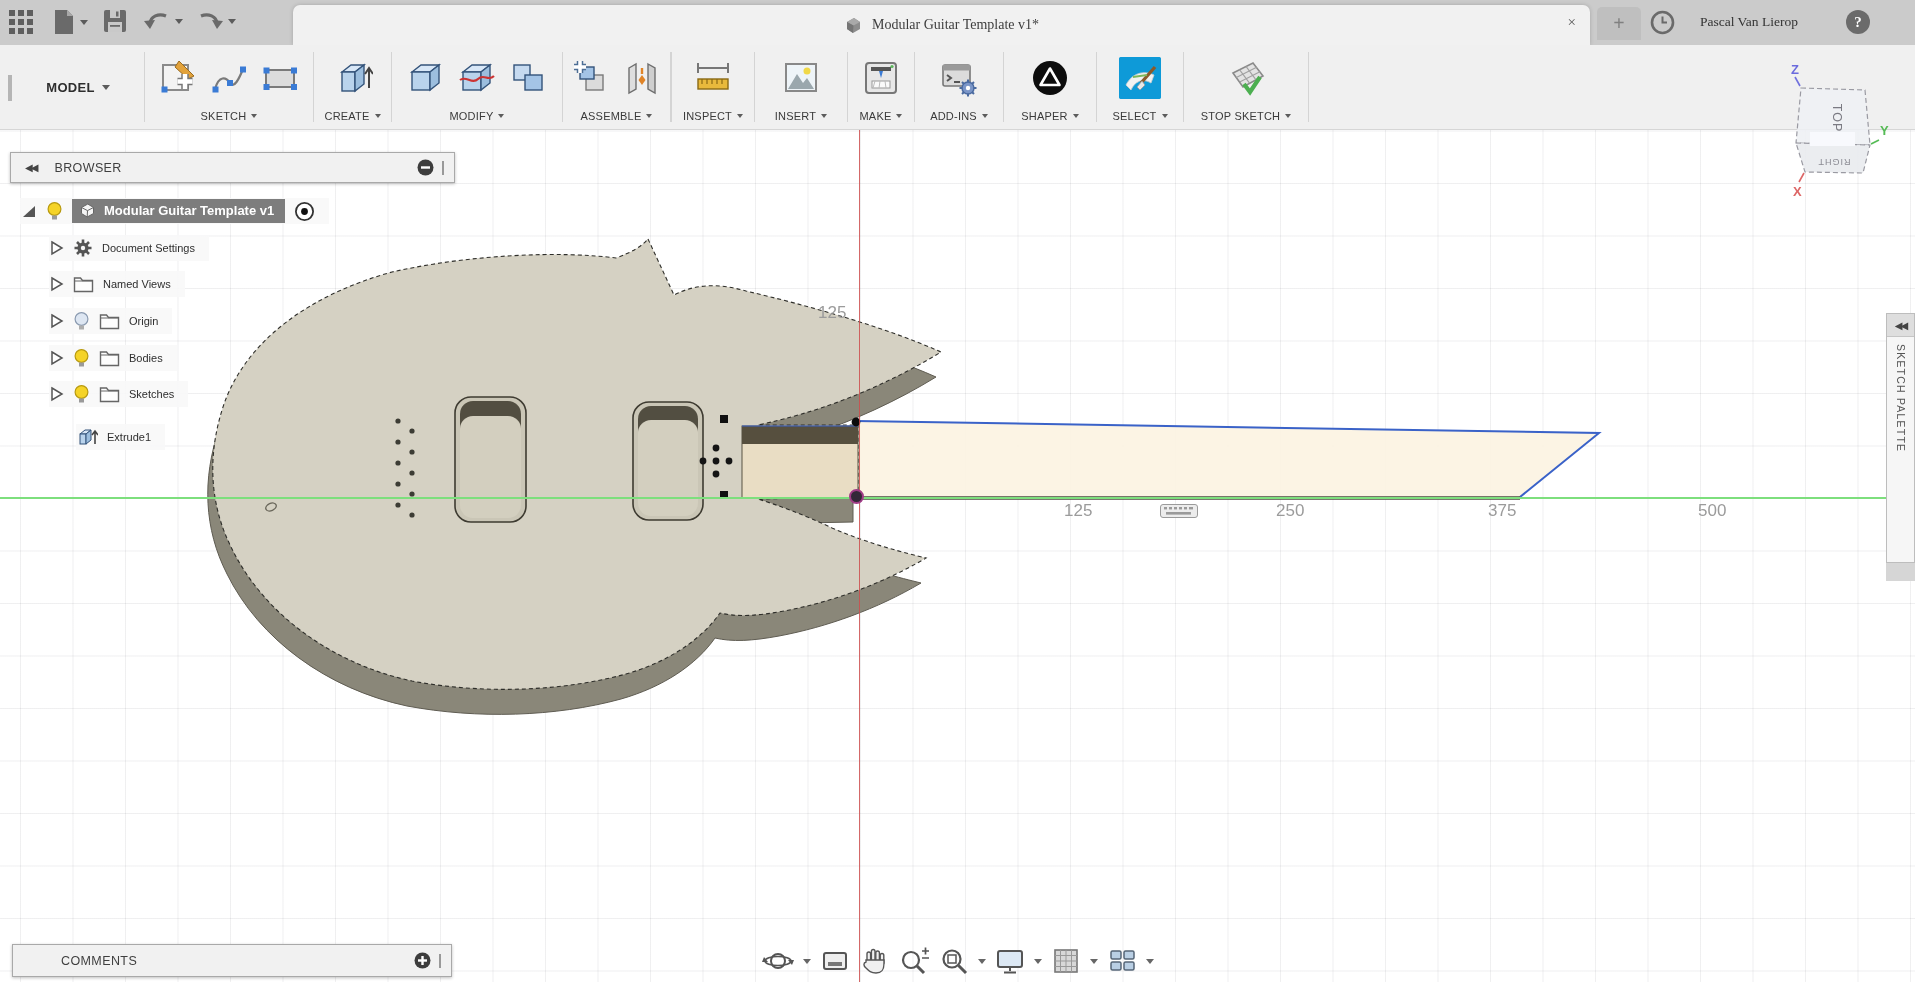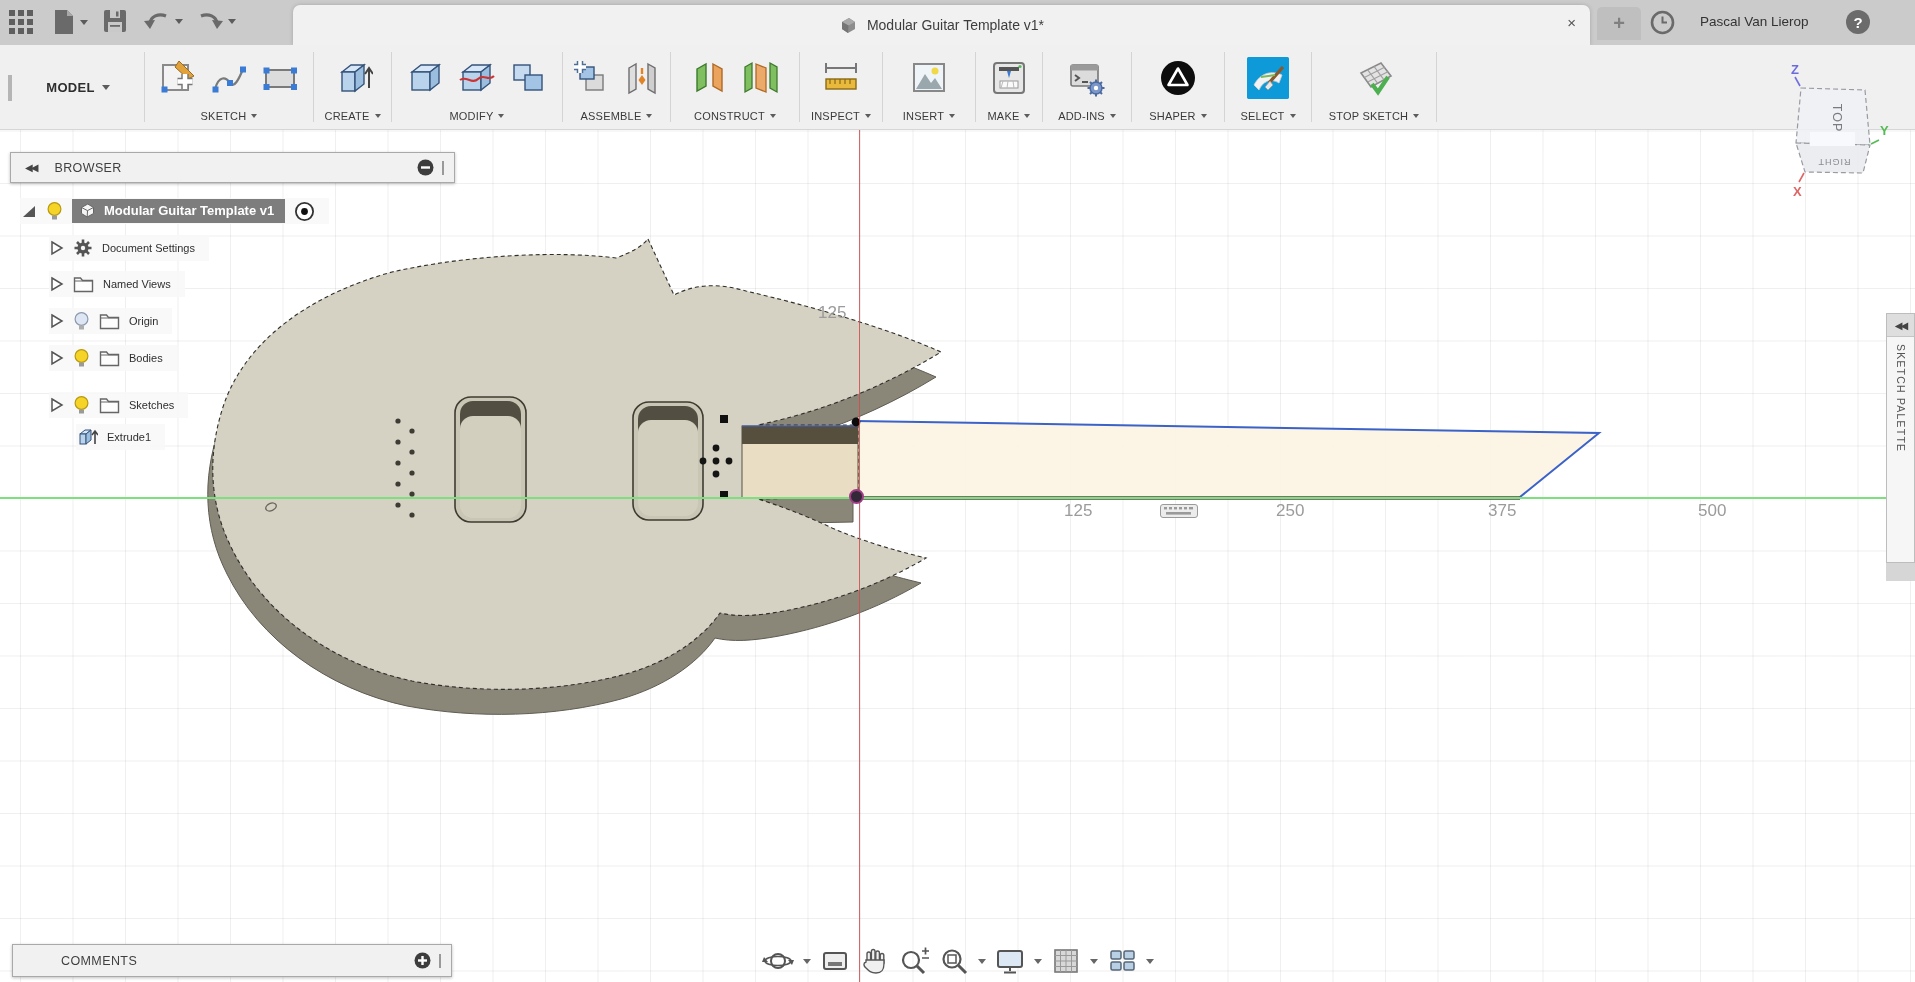--- a/index.html
+++ b/index.html
@@ -1,21 +1,21 @@
 <!DOCTYPE html>
 <html><head>
 <meta charset="utf-8">
 <style>
   * { box-sizing: border-box; margin: 0; padding: 0; }
   html,body { width:1915px; height:982px; overflow:hidden;
     font-family:"Liberation Sans", sans-serif; background:#fff; }
   #stage { position:relative; width:1915px; height:982px; }
 
   
-  #titlebar { position:absolute; left:0; top:0; width:1915px; height:45px; background:#cbcbcb; }
+  #titlebar { position:absolute; left:0; top:0; width:1915px; height:45px; background:#cbcbcb;font-family:Liberation Serif, serif; }
   .tb-icon { position:absolute; top:9px; display:flex; align-items:center; gap:4px; }
   .caret { width:0; height:0; border-left:4px solid transparent; border-right:4px solid transparent;
            border-top:5px solid #5c5c5c; display:inline-block; }
   #active-tab { position:absolute; left:293px; top:5px; width:1297px; height:40px;
     background:#f1f1f1; border-radius:7px 7px 0 0; box-shadow:0 0 4px rgba(0,0,0,.18);
     display:flex; align-items:center; justify-content:center; gap:9px; }
   #active-tab .tab-title { font-size:14px; color:#3d3d3d; }
   #tab-close { position:absolute; right:14px; top:9px; font-size:15px; color:#555; cursor:default; }
   #new-tab { position:absolute; left:1597px; top:7px; width:44px; height:33px; background:#bfbfbf;
     border-radius:5px 5px 0 0; display:flex; align-items:center; justify-content:center;
@@ -255,37 +255,20 @@
           <polygon points="20,17 23.5,22 20,27 16.5,22" fill="#e08427"></polygon>
         </svg>
       </div>
       <div class="tb-label">
         <span>ASSEMBLE</span>
           <span class="caret"></span>
       </div>
     </div>
     <div class="tb-divider"></div>
 
-    <div class="tb-group" style="width:128px">
-      <div class="tb-icons">
-        <svg width="40" height="40" viewBox="0 0 40 40">
-          <polygon points="7,11 16,6 16,28 7,33" fill="#7fbf5f" stroke="#3e7a2e" stroke-width="1.4"></polygon>
-          <polygon points="23,6 32,11 32,33 23,28" fill="#eaa45e" stroke="#b06a23" stroke-width="1.4"></polygon>
-        </svg>
-        <svg width="40" height="40" viewBox="0 0 40 40">
-          <polygon points="4,9 11,5 11,30 4,34" fill="#7fbf5f" stroke="#3e7a2e" stroke-width="1.3"></polygon>
-          <polygon points="29,5 36,9 36,34 29,30" fill="#7fbf5f" stroke="#3e7a2e" stroke-width="1.3"></polygon>
-          <polygon points="15,6 25,10 25,34 15,30" fill="#eaa45e" stroke="#b06a23" stroke-width="1.3" fill-opacity="0.92"></polygon>
-        </svg>
-      </div>
-      <div class="tb-label">
-        <span>CONSTRUCT</span>
-          <span class="caret"></span>
-      </div>
-    </div>
     <div class="tb-divider"></div>
 
     <div class="tb-group" style="width:82px">
       <div class="tb-icons">
         <svg width="40" height="40" viewBox="0 0 40 40">
           <path d="M5 10 H35 M5 5 v10 M35 5 v10" stroke="#777" stroke-width="2"></path>
           <rect x="5" y="21" width="30" height="10" fill="#e8b93c" stroke="#8a6a14" stroke-width="1.4"></rect>
           <path d="M9 21 v5 M14 21 v5 M19 21 v5 M24 21 v5 M29 21 v5" stroke="#8a6a14" stroke-width="1.2"></path>
         </svg>
       </div>
@@ -557,21 +540,21 @@
         <circle cx="8.5" cy="8" r="6.4" fill="#f5d327" stroke="#b89a10" stroke-width="1.2"></circle>
           <rect x="6" y="14.5" width="5" height="4" fill="#9a9a9a"></rect>
         </svg>
       <svg width="21" height="18" viewBox="0 0 21 18">
         <path d="M1.5 3 h6 l2 2.5 h10 v11 h-18 z" fill="#fdfdfd" stroke="#666" stroke-width="1.4"></path>
         <path d="M1.5 6 h18" stroke="#666" stroke-width="1"></path>
         </svg>
       <span class="tree-label">Bodies</span>
     </div>
 
-    <div class="tree-row" style="left:49px; top:262px">
+    <div class="tree-row" style="left:49px; top:251px">
       <svg width="15" height="16" viewBox="0 0 15 16">
           <polygon points="3,2 13,8 3,14" fill="#fff" stroke="#555" stroke-width="1.5"></polygon>
         </svg>
       <svg width="17" height="21" viewBox="0 0 17 21">
         <circle cx="8.5" cy="8" r="6.4" fill="#f5d327" stroke="#b89a10" stroke-width="1.2"></circle>
           <rect x="6" y="14.5" width="5" height="4" fill="#9a9a9a"></rect>
         </svg>
       <svg width="21" height="18" viewBox="0 0 21 18">
         <path d="M1.5 3 h6 l2 2.5 h10 v11 h-18 z" fill="#fdfdfd" stroke="#666" stroke-width="1.4"></path>
         <path d="M1.5 6 h18" stroke="#666" stroke-width="1"></path>

